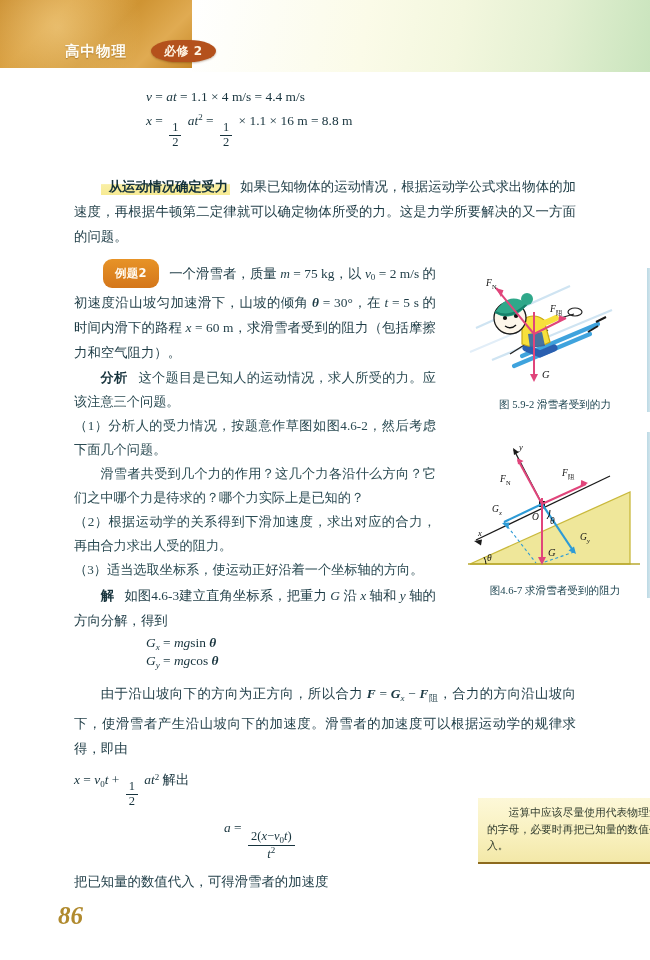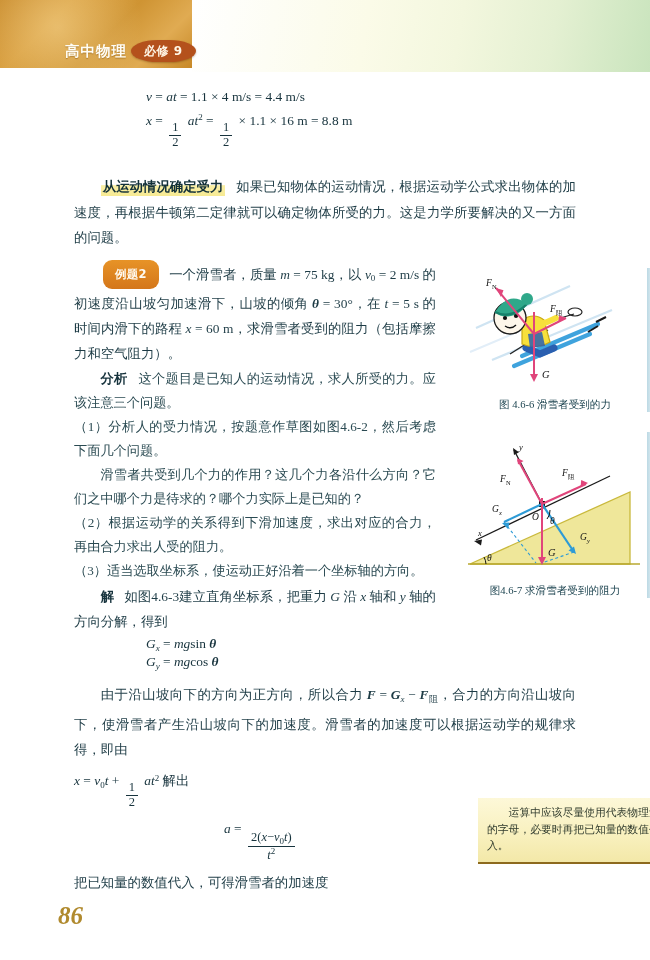--- a/index.html
+++ b/index.html
@@ -22,21 +22,21 @@
     background: radial-gradient(circle at 30% 40%, rgba(255,230,170,.45), rgba(255,255,255,0) 60%);
   }
   .header-glow {
     position: absolute; top: 0; left: 192px;
     width: 458px; height: 72px;
     background: linear-gradient(100deg,
       #ffffff 0%, #fdfdf4 18%, #fbfbe8 38%, #f3f7de 58%, #e4f0d2 78%, #c9e4bd 100%);
   }
   .header-text {
     position: absolute; top: 40px; left: 65px;
-    display: flex; align-items: center; gap: 4px;
+    display: flex; align-items: center; gap: 24px;
     z-index: 4;
   }
   .header-title {
     color: #fffdf5; font-size: 14.5px; font-weight: bold;
     font-family: "DejaVu Sans", sans-serif;
     letter-spacing: 1px;
     text-shadow: 0 1px 1px rgba(120,70,0,.45);
   }
   .header-badge {
     background: #b4511c;
@@ -90,22 +90,22 @@
     margin: 0 3px; line-height: 1.08;
   }
   .frac .num { font-size: 12px; padding: 0 3px; }
   .frac .den { font-size: 12px; border-top: 1.1px solid #17333d; padding: 0 3px; }
   .frac.big .num, .frac.big .den { font-size: 12.5px; }
 
   .sec-head {
     font-weight: bold; font-size: 13.4px;
     color: #123039;
     background: linear-gradient(to bottom, rgba(255,245,190,0) 30%, rgba(248,236,150,.85) 35%, rgba(246,232,135,.9) 100%);
-    padding: 0 2px 1px 2px;
-    font-family: Liberation Mono, monospace;
+    padding: 0 2px 1px 8px;
+    font-family: Liberation Serif, serif;
     letter-spacing: -.2px;
   }
   .ex-badge {
     display: inline-block;
     background: linear-gradient(to bottom, #e79327, #d4761a);
     color: #fffaf0;
     font-family: "DejaVu Sans", sans-serif;
     font-size: 11.5px; font-weight: bold;
     padding: 1.5px 12px 2px 12px;
     border-radius: 9px;
@@ -161,21 +161,21 @@
     font-family: "Liberation Serif", serif;
   }
 </style>
 </head>
 <body>
 
 <div class="header-band"></div>
 <div class="header-glow"></div>
 <div class="header-text">
   <span class="header-title">高中物理</span>
-  <span class="header-badge">必修 9</span>
+  <span class="header-badge">必修 2</span>
 </div>
 
 <div class="content">
 
 
   <div class="formula">
     <i>v</i> = <i>at</i> = 1.1 × 4 m/s = 4.4 m/s
   </div>
 
   <div class="formula">
@@ -306,21 +306,21 @@
       <text x="88" y="44" font-family="Liberation Serif, serif" font-size="9.5" font-style="italic" fill="#111">F</text>
       <text x="94" y="47" font-family="Liberation Serif, serif" font-size="6.5" fill="#111">阻</text>
     </g>
 
     <g>
       <path d="M72 44 L72 112" stroke="#e0457b" stroke-width="2" fill="none"></path>
       <path d="M72 114 l-4 -8 l8 0 z" fill="#e0457b"></path>
       <text x="80" y="110" font-family="Liberation Serif, serif" font-size="10.5" font-style="italic" fill="#111">G</text>
     </g>
   </svg>
-  <div class="fig-cap">图 4.6-6  滑雪者受到的力</div>
+  <div class="fig-cap">图 5.9-2  滑雪者受到的力</div>
   <div class="fig-sidebar"></div>
 </div>
 
 <div class="fig" id="fig2">
   <svg class="fig-canvas" viewBox="0 0 186 150">
     <rect x="0" y="0" width="186" height="150" fill="#ffffff"></rect>
 
     <path d="M8 132 L168 132 L168 60 Z" fill="#efe79a" stroke="#c9b93c" stroke-width="1.3"></path>
     <line x1="6" y1="132" x2="178" y2="132" stroke="#b8a830" stroke-width="1.4"></line>
 

